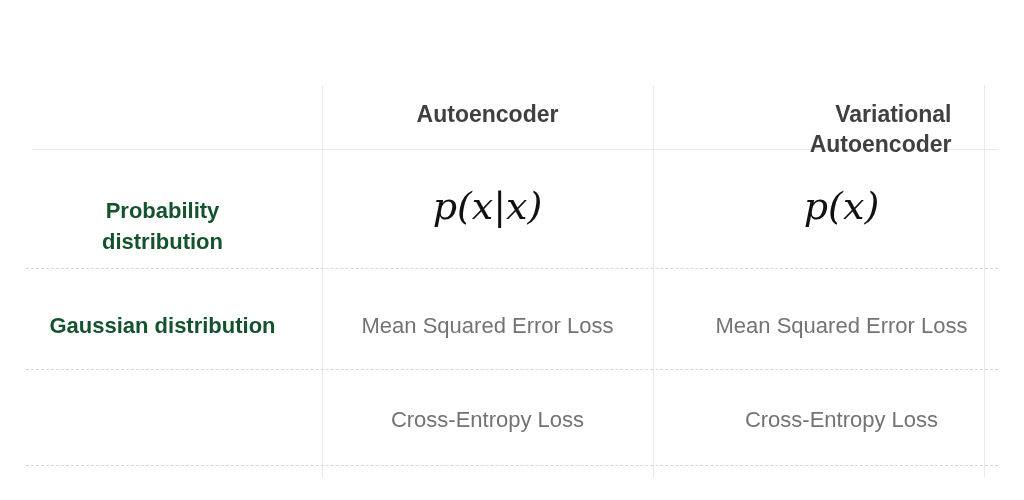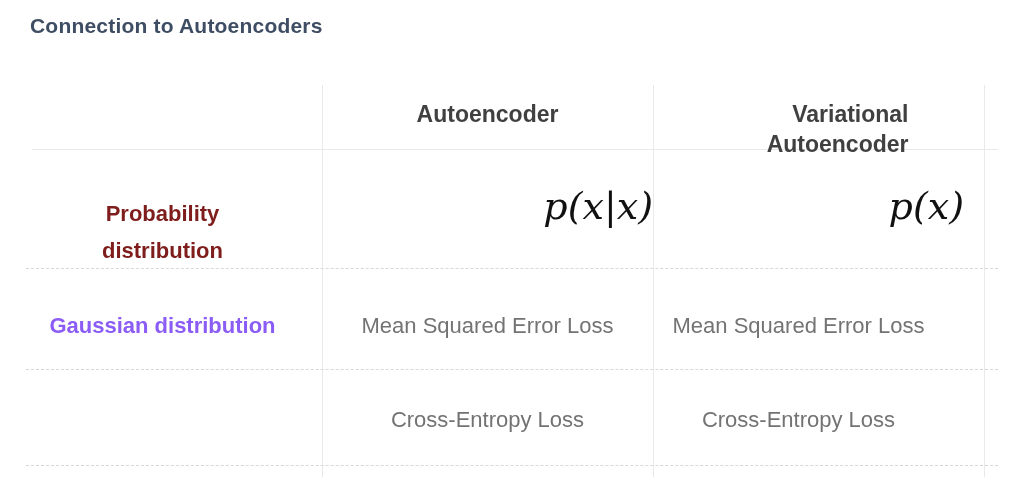--- a/index.html
+++ b/index.html
@@ -50,71 +50,69 @@
   .hd2 { top: 369px; }
   .hd3 { top: 465px; }
 
   
   .cell {
     position: absolute;
     text-align: center;
   }
   .col-label { left: 10px;  width: 305px; }
   .col-ae    { left: 322px; width: 331px; }
-  .col-vae   { left: 633px; width: 331px; }
+  .col-vae   { left: 676px; width: 331px; }
 
   .header-cell {
     top: 99px;
     font-size: 23px;
     font-weight: bold;
     color: #404040;
     line-height: 30px;
   }
   .header-cell .wrap {
     display: inline-block;
     max-width: 220px;
     text-align: right;
   }
 
   .prob-label {
     top: 195px;
     font-size: 22px;
     font-weight: bold;
-    color: #7f1d1d;
-    line-height: 37px;
+    color: #14532d;
+    line-height: 31px;
   }
   .prob-label .wrap { display: inline-block; max-width: 180px; }
 
   .math {
     top: 184px;
     font-family: "DejaVu Serif", serif;
     font-style: italic;
     font-size: 38px;
     color: #111111;
-    text-align: right;
   }
 
   .row-label {
     font-size: 22px;
     font-weight: bold;
-    color: #8b5cf6;
+    color: #14532d;
   }
   .loss {
     font-size: 22px;
     color: #737373;
   }
   .r2 { top: 313px; }
   .r3 { top: 407px; }
 </style>
 </head>
 <body>
 
 <div class="slide">
 
-  <div class="slide-title">Connection to Autoencoders</div>
 
   <div class="vline v1"></div>
   <div class="vline v2"></div>
   <div class="vline v3"></div>
   <div class="hline-solid"></div>
   <div class="hline-dashed hd1"></div>
   <div class="hline-dashed hd2"></div>
   <div class="hline-dashed hd3"></div>
 
   <div class="cell col-ae header-cell">

